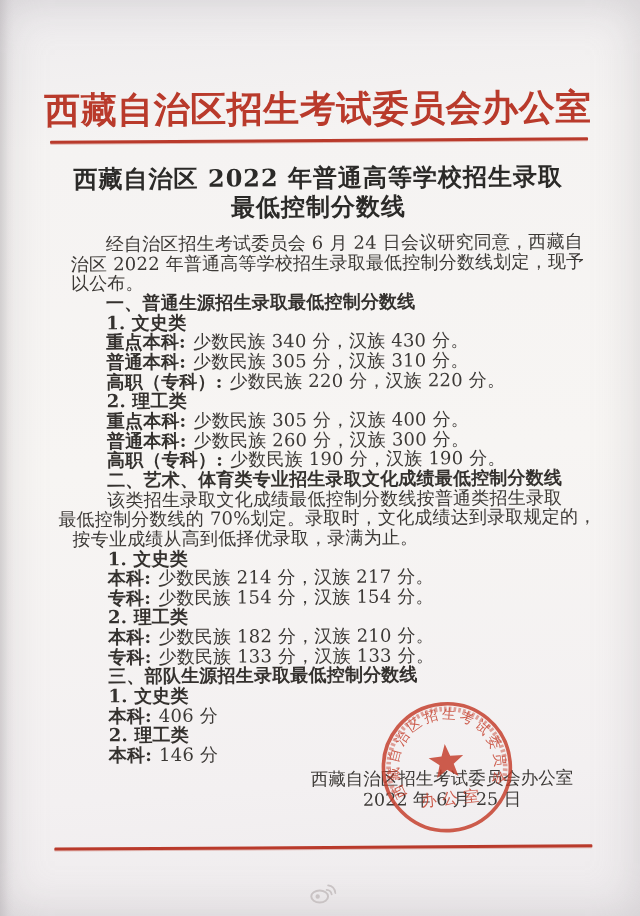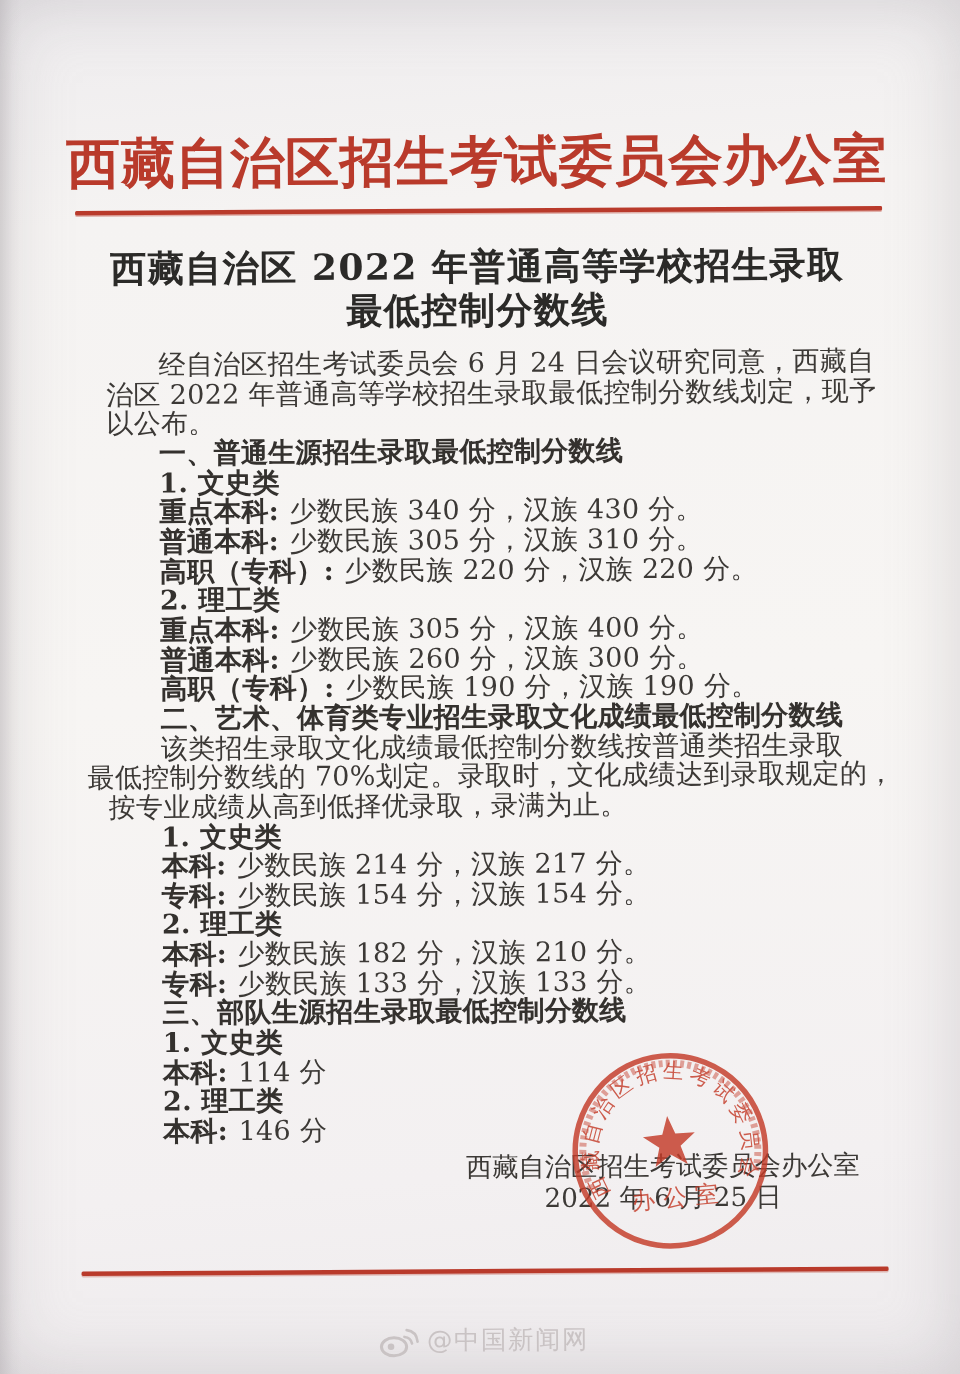--- a/index.html
+++ b/index.html
@@ -94,21 +94,21 @@
         <div class="line para-out">最低控制分数线的 70%划定。录取时，文化成绩达到录取规定的，</div>
         <div class="line para">按专业成绩从高到低择优录取，录满为止。</div>
         <div class="line heading">1. 文史类</div>
         <div class="line entry"><span class="lbl">本科:</span><span>少数民族 214 分，汉族 217 分。</span></div>
         <div class="line entry"><span class="lbl">专科:</span><span>少数民族 154 分，汉族 154 分。</span></div>
         <div class="line heading">2. 理工类</div>
         <div class="line entry"><span class="lbl">本科:</span><span>少数民族 182 分，汉族 210 分。</span></div>
         <div class="line entry"><span class="lbl">专科:</span><span>少数民族 133 分，汉族 133 分。</span></div>
         <div class="line heading">三、部队生源招生录取最低控制分数线</div>
         <div class="line heading">1. 文史类</div>
-        <div class="line entry"><span class="lbl">本科:</span><span>114 分</span></div>
+        <div class="line entry"><span class="lbl">本科:</span><span>406 分</span></div>
         <div class="line heading">2. 理工类</div>
         <div class="line entry"><span class="lbl">本科:</span><span>146 分</span></div>
       </div>
 
     <div class="signature">
       <div>西藏自治区招生考试委员会办公室</div>
       <div>2022 年 6 月 25 日</div>
     </div>
 
     <svg class="seal" viewBox="0 0 136 136">
@@ -125,17 +125,16 @@
 
     <div class="rule rule-bottom" style="background:#b93a2b"></div>
 
     <div class="watermark">
       <svg width="27" height="22" viewBox="0 0 27 22">
         <ellipse cx="10" cy="14.5" rx="8.4" ry="6" fill="none" stroke="#c9c3c4" stroke-width="2"></ellipse>
         <circle cx="8" cy="14.5" r="2.2" fill="#c9c3c4"></circle>
         <path d="M17 8 q4.2 .4 5 4.4" fill="none" stroke="#c9c3c4" stroke-width="1.8" stroke-linecap="round"></path>
         <path d="M18.5 3.5 q6.4 .8 7.2 7.6" fill="none" stroke="#c9c3c4" stroke-width="1.8" stroke-linecap="round"></path>
       </svg>
-      <span>@中国新闻网</span>
     </div>
 
   </div>
 </div>
 
 </body></html>

